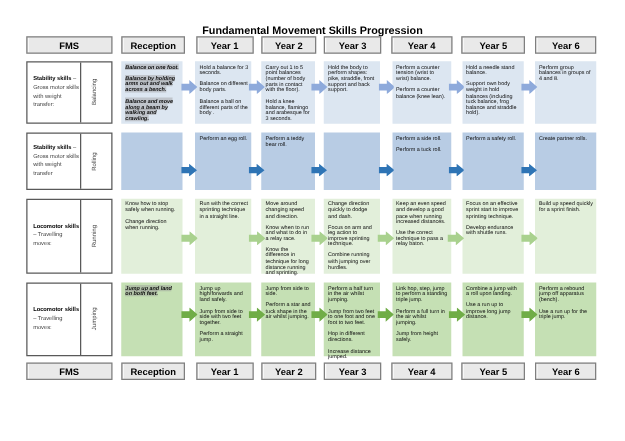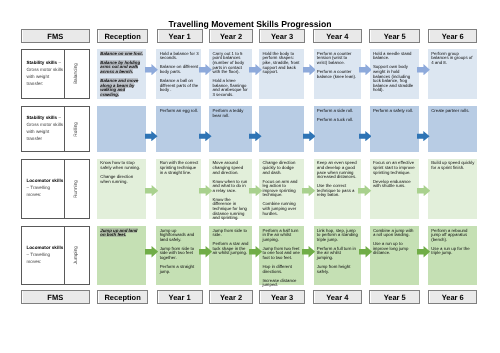--- a/index.html
+++ b/index.html
@@ -20,21 +20,21 @@
         font-size:4.35px;line-height:4.6px;color:#0d0d0d;}
   .cell p{margin:0 0 4.4px 0;}
   .cell.ital p{font-style:italic;font-weight:bold;}
   .cell.ital p span{background:rgba(150,150,150,0.42);box-decoration-break:clone;-webkit-box-decoration-break:clone;}
   .arrow{position:absolute;z-index:5;line-height:0;}
 </style>
 </head>
 <body>
 
 <div id="page">
-    <div class="title">Travelling Movement Skills Progression</div>
+    <div class="title">Fundamental Movement Skills Progression</div>
     <div class="hdr" style="left: 21px; top: 29px; width: 68.5px;">FMS</div>
     <div class="hdr" style="left: 97.2px; top: 29px; width: 50.8px;">Reception</div>
     <div class="hdr" style="left: 156.5px; top: 29px; width: 46.3px;">Year 1</div>
     <div class="hdr" style="left: 209px; top: 29px; width: 44.2px;">Year 2</div>
     <div class="hdr" style="left: 259.3px; top: 29px; width: 45.6px;">Year 3</div>
     <div class="hdr" style="left: 313.1px; top: 29px; width: 48.5px;">Year 4</div>
     <div class="hdr" style="left: 369.3px; top: 29px; width: 50.9px;">Year 5</div>
     <div class="hdr" style="left: 428.1px; top: 29px; width: 49.2px;">Year 6</div>
     <div class="hdr" style="left: 21px; top: 290px; width: 68.5px;">FMS</div>
     <div class="hdr" style="left: 97.2px; top: 290px; width: 50.8px;">Reception</div>

